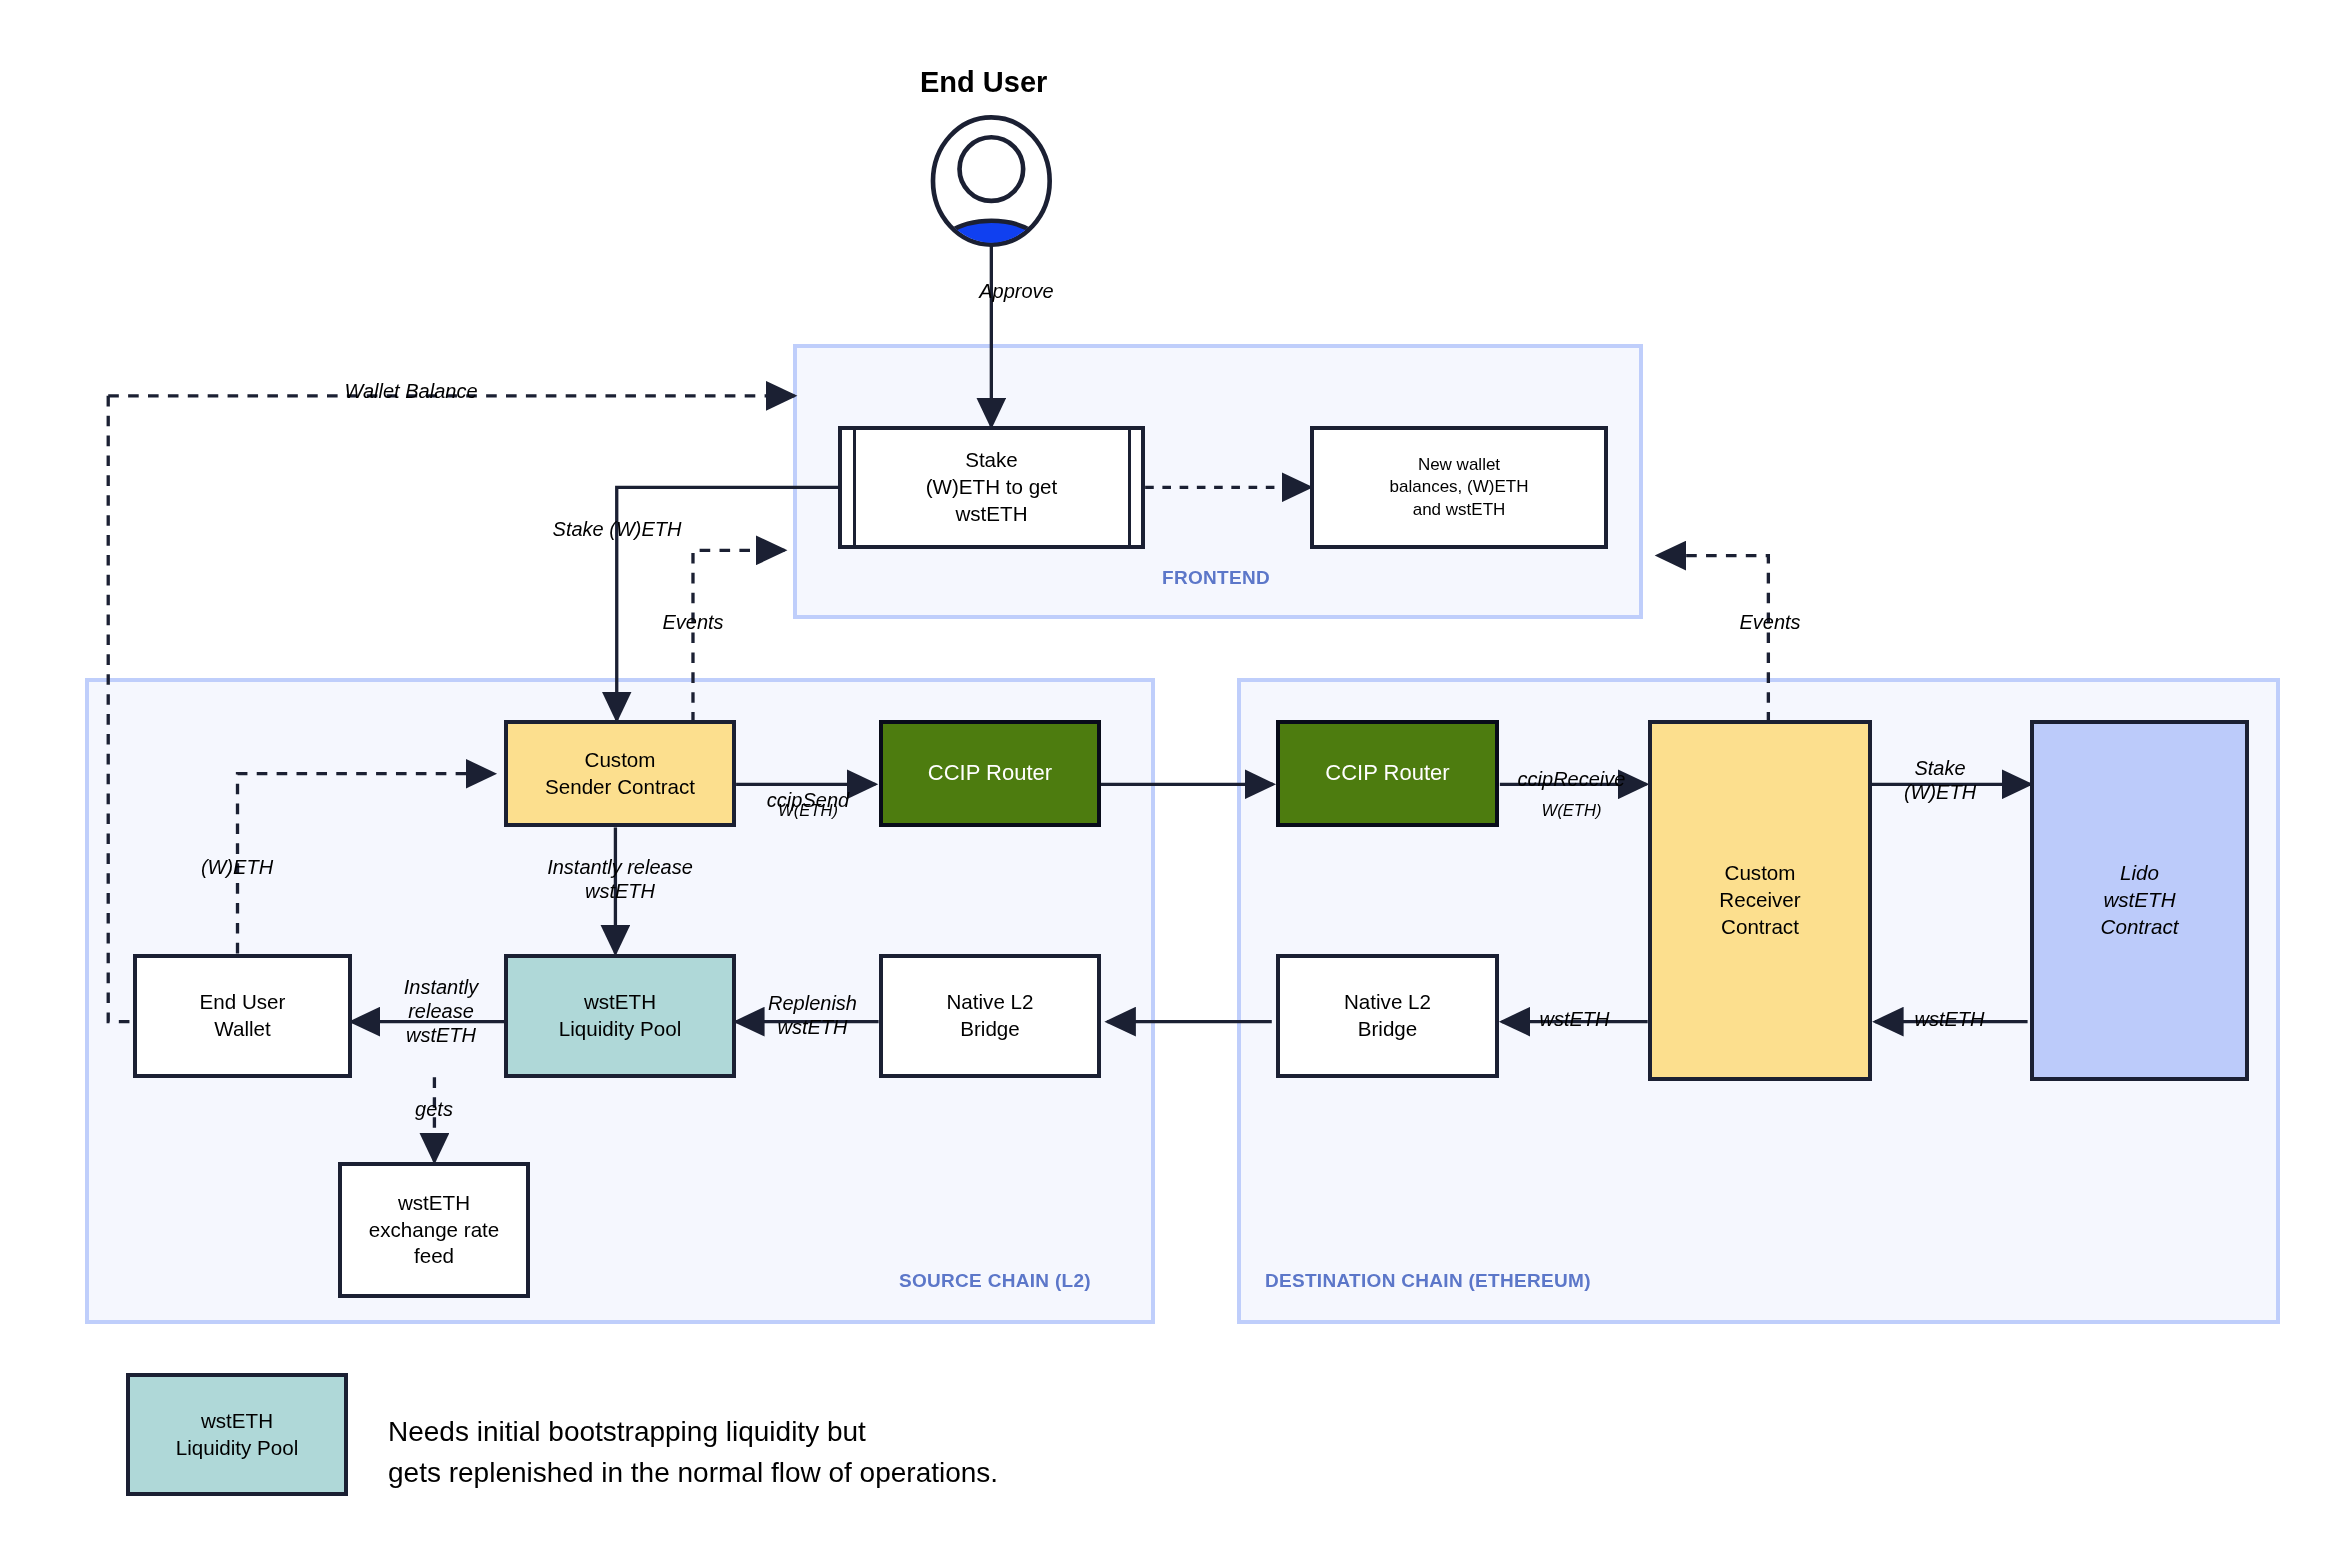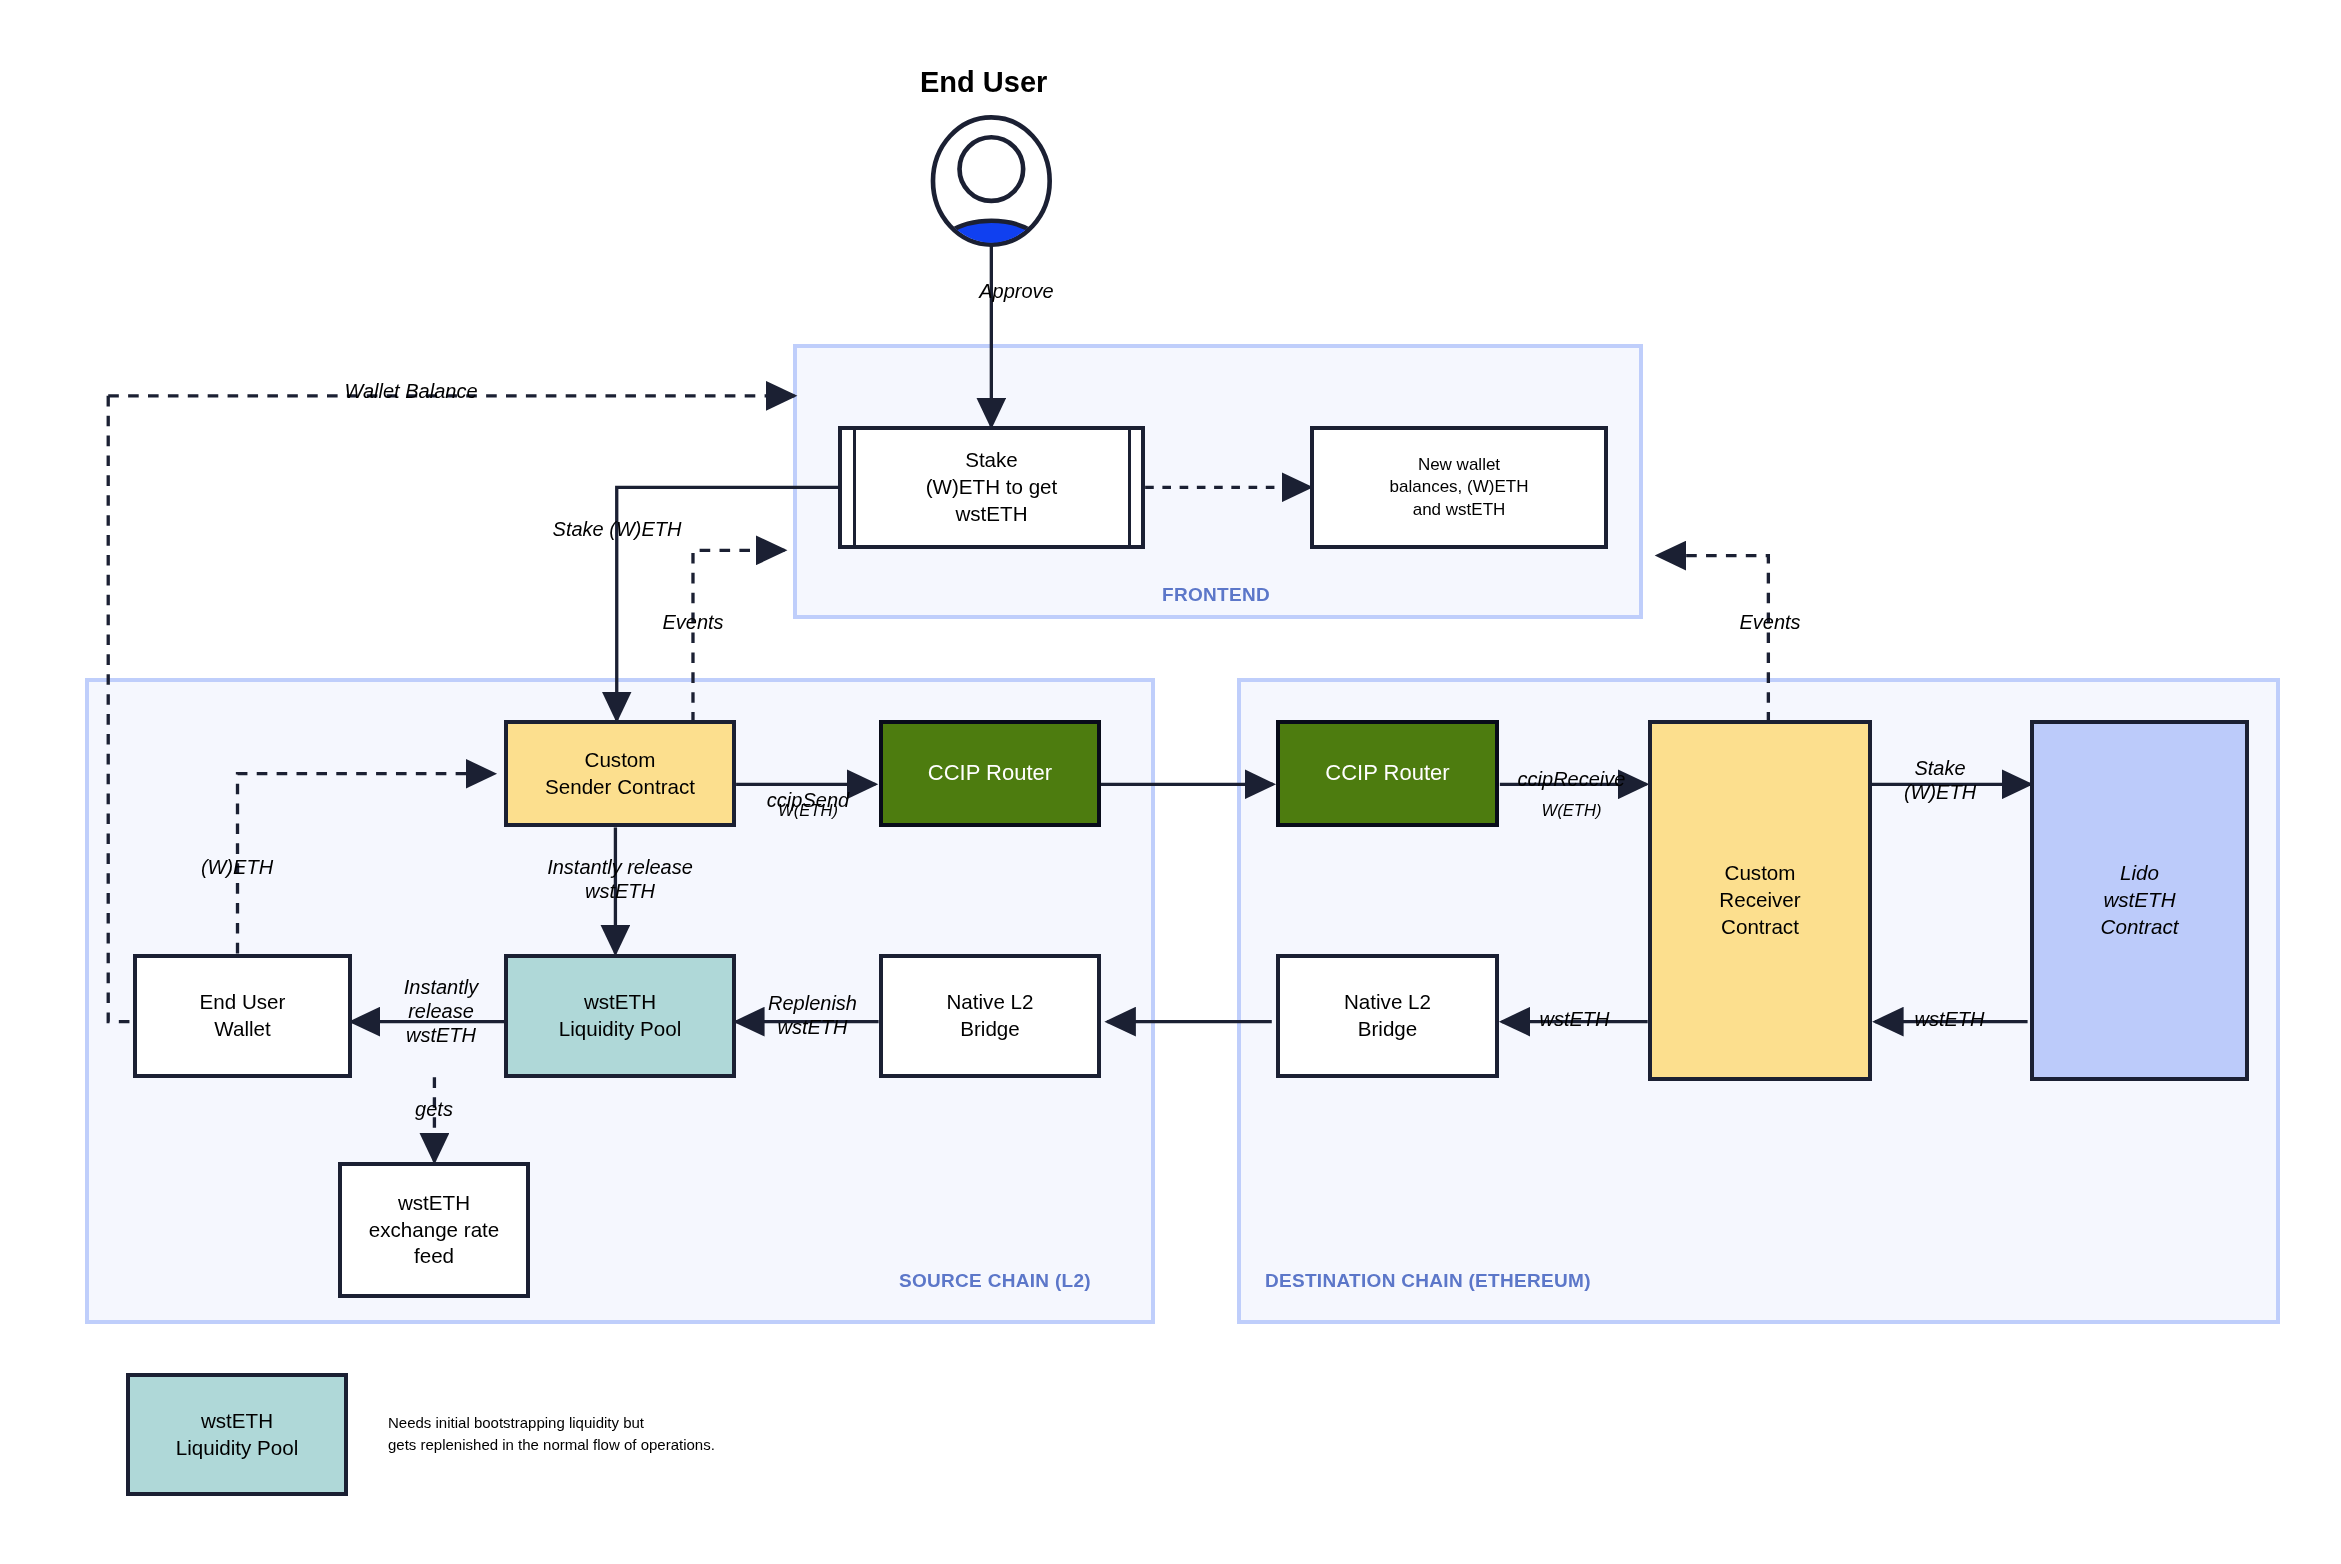--- a/index.html
+++ b/index.html
@@ -14,21 +14,21 @@
   .node.teal{background:#AFD8D8;}
   .node.purple{background:#BCCBFA;}
   .node.blue{background:#4d7c0f;color:#ffffff;border-color:#080c1a;}
   .zone{position:absolute;box-sizing:border-box;background:#F5F7FE;border:4px solid #BFCEFB;}
   .zonelabel{position:absolute;color:#5C77C9;font-weight:bold;font-size:19px;letter-spacing:0.3px;
              font-family:"Liberation Sans",sans-serif;white-space:nowrap;}
   .elabel{position:absolute;font-style:italic;font-size:20px;color:#000;
           font-family:"Liberation Sans",sans-serif;text-align:center;line-height:1.2;white-space:pre-line;}
   .elabel.sm{font-size:16.6px;}
   .title{position:absolute;font-size:29px;font-weight:bold;color:#000;white-space:nowrap;}
-  .legendtext{position:absolute;font-size:15px;color:#000;line-height:1.45;white-space:pre-line;}
+  .legendtext{position:absolute;font-size:28px;color:#000;line-height:1.45;white-space:pre-line;}
   .subroutine{position:absolute;box-sizing:border-box;border-left:3.3px solid #1b2033;border-right:3.3px solid #1b2033;}
 </style>
 </head>
 <body>
 
 <div id="stage">
 
   <div class="zone" style="left:793px;top:344px;width:850px;height:275px;"></div>
   <div class="zone" style="left:85px;top:678px;width:1070px;height:646px;"></div>
   <div class="zone" style="left:1237px;top:678px;width:1043px;height:646px;"></div>
@@ -188,21 +188,21 @@
 
   <div class="elabel" style="left:746px;top:991px;width:133px;">Replenish
 wstETH</div>
 
   <div class="elabel" style="left:371px;top:1097px;width:126px;">gets</div>
 
   <div class="elabel" style="left:1508px;top:1007px;width:133px;">wstETH</div>
 
   <div class="elabel" style="left:1883px;top:1007px;width:133px;">wstETH</div>
 
-  <div class="zonelabel" style="left:1162px;top:567px;margin-top:17px;">FRONTEND</div>
+  <div class="zonelabel" style="left:1162px;top:567px;">FRONTEND</div>
   <div class="zonelabel" style="left:899px;top:1270px;text-align:right;">SOURCE CHAIN (L2)</div>
   <div class="zonelabel" style="left:1265px;top:1270px;">DESTINATION CHAIN (ETHEREUM)</div>
 
   <div class="node teal" style="left:126px;top:1373px;width:222px;height:123px;font-size:20.6px;">
     <span style="white-space:pre-line;">wstETH
 Liquidity Pool</span>
   </div>
   <div class="legendtext" style="left:388px;top:1412px;width:729px;">Needs initial bootstrapping liquidity but
 gets replenished in the normal flow of operations.</div>
 

